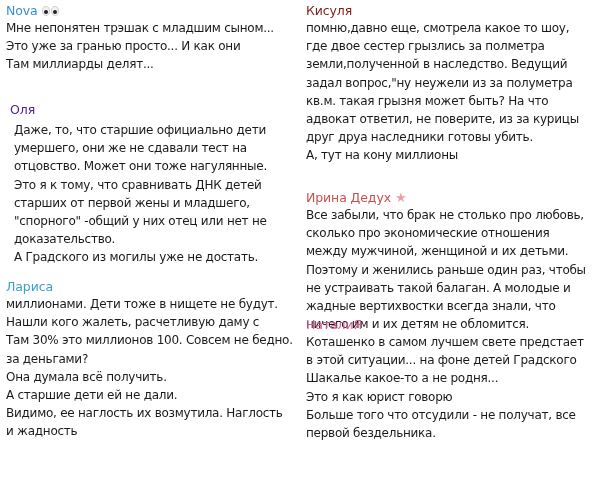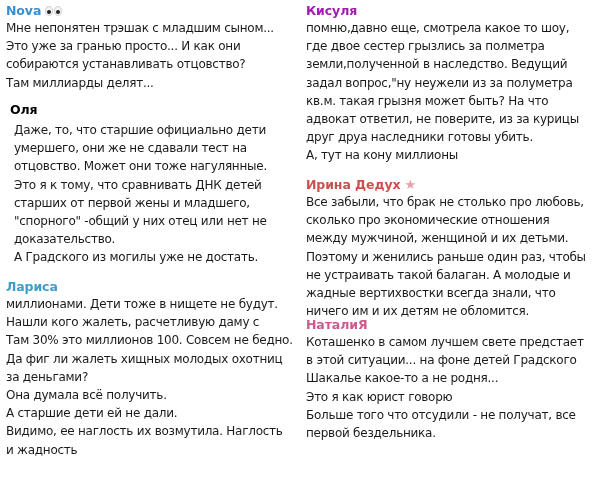--- a/index.html
+++ b/index.html
@@ -6,21 +6,21 @@
     body {
       width: 616px; height: 479px; position: relative; overflow: hidden;
       font-family: "DejaVu Sans", "Liberation Sans", sans-serif;
       color: #1a1a1a;
     }
     .col { position: absolute; top: 0; }
     .col-left { left: 6px; width: 290px; }
     .col-right { left: 306px; width: 305px; }
     .msg { margin: 0; }
     .name {
-      font-weight: bold; font-size: 12.5px; line-height: 16px;
+      font-weight: normal; font-size: 12.5px; line-height: 16px;
       display: flex; align-items: center; gap: 4px;
       letter-spacing: -0.1px;
     }
     .text {
       font-size: 12px; line-height: 18.2px; letter-spacing: -0.25px;
       white-space: nowrap;
     }
     .line { display: block; }
     .eyes { display: inline-flex; gap: 1px; }
     .eye {
@@ -42,28 +42,27 @@
     <div class="name">
       <span style="color:#3a8fd0;">Nova</span>
       <span class="eyes">
           <span class="eye"></span>
           <span class="eye"></span>
         </span>
     </div>
     <div class="text">
       <span class="line">Мне непонятен трэшак с младшим сыном...</span>
       <span class="line">Это уже за гранью просто... И как они</span>
-      <span class="line">собираются устанавливать отцовство?</span>
       <span class="line">Там миллиарды делят...</span>
     </div>
   </div>
 
   <div class="msg" style="position:absolute; top:102px; left:4px;">
     <div class="name">
-      <span style="color:#000000;">Оля</span>
+      <span style="color:#4c1d95;">Оля</span>
     </div>
   </div>
   <div class="msg" style="position:absolute; top:121px; left:8px;">
     <div class="text">
       <span class="line">Даже, то, что старшие официально дети</span>
       <span class="line">умершего, они же не сдавали тест на</span>
       <span class="line">отцовство. Может они тоже нагулянные.</span>
       <span class="line">Это я к тому, что сравнивать ДНК детей</span>
       <span class="line">старших от первой жены и младшего,</span>
       <span class="line">"спорного" -общий у них отец или нет не</span>
@@ -73,49 +72,48 @@
   </div>
 
   <div class="msg" style="position:absolute; top:279px; left:0;">
     <div class="name">
       <span style="color:#3d9fc9;">Лариса</span>
     </div>
     <div class="text">
       <span class="line">миллионами. Дети тоже в нищете не будут.</span>
       <span class="line">Нашли кого жалеть, расчетливую даму с</span>
       <span class="line">Там 30% это миллионов 100. Совсем не бедно.</span>
-      <span class="line">Да фиг ли жалеть хищных молодых охотниц</span>
       <span class="line">за деньгами?</span>
       <span class="line">Она думала всё получить.</span>
       <span class="line">А старшие дети ей не дали.</span>
       <span class="line">Видимо, ее наглость их возмутила. Наглость</span>
       <span class="line">и жадность</span>
     </div>
   </div>
 </div>
 
 <div class="col col-right">
 
   <div class="msg" style="position:absolute; top:3px; left:0;">
     <div class="name">
-      <span style="color:#a21caf;">Кисуля</span>
+      <span style="color:#7f1d1d;">Кисуля</span>
     </div>
     <div class="text">
       <span class="line">помню,давно еще, смотрела какое то шоу,</span>
       <span class="line">где двое сестер грызлись за полметра</span>
       <span class="line">земли,полученной в наследство. Ведущий</span>
       <span class="line">задал вопрос,"ну неужели из за полуметра</span>
       <span class="line">кв.м. такая грызня может быть? На что</span>
       <span class="line">адвокат ответил, не поверите, из за курицы</span>
       <span class="line">друг друа наследники готовы убить.</span>
       <span class="line">А, тут на кону миллионы</span>
     </div>
   </div>
 
-  <div class="msg" style="position:absolute; top:177px; left:0;">
+  <div class="msg" style="position:absolute; top:190px; left:0;">
     <div class="name">
       <span style="color:#cc4f4f;">Ирина Дедух</span>
       <span class="star">★</span>
     </div>
     <div class="text">
       <span class="line">Все забыли, что брак не столько про любовь,</span>
       <span class="line">сколько про экономические отношения</span>
       <span class="line">между мужчиной, женщиной и их детьми.</span>
       <span class="line">Поэтому и женились раньше один раз, чтобы</span>
       <span class="line">не устраивать такой балаган. А молодые и</span>

